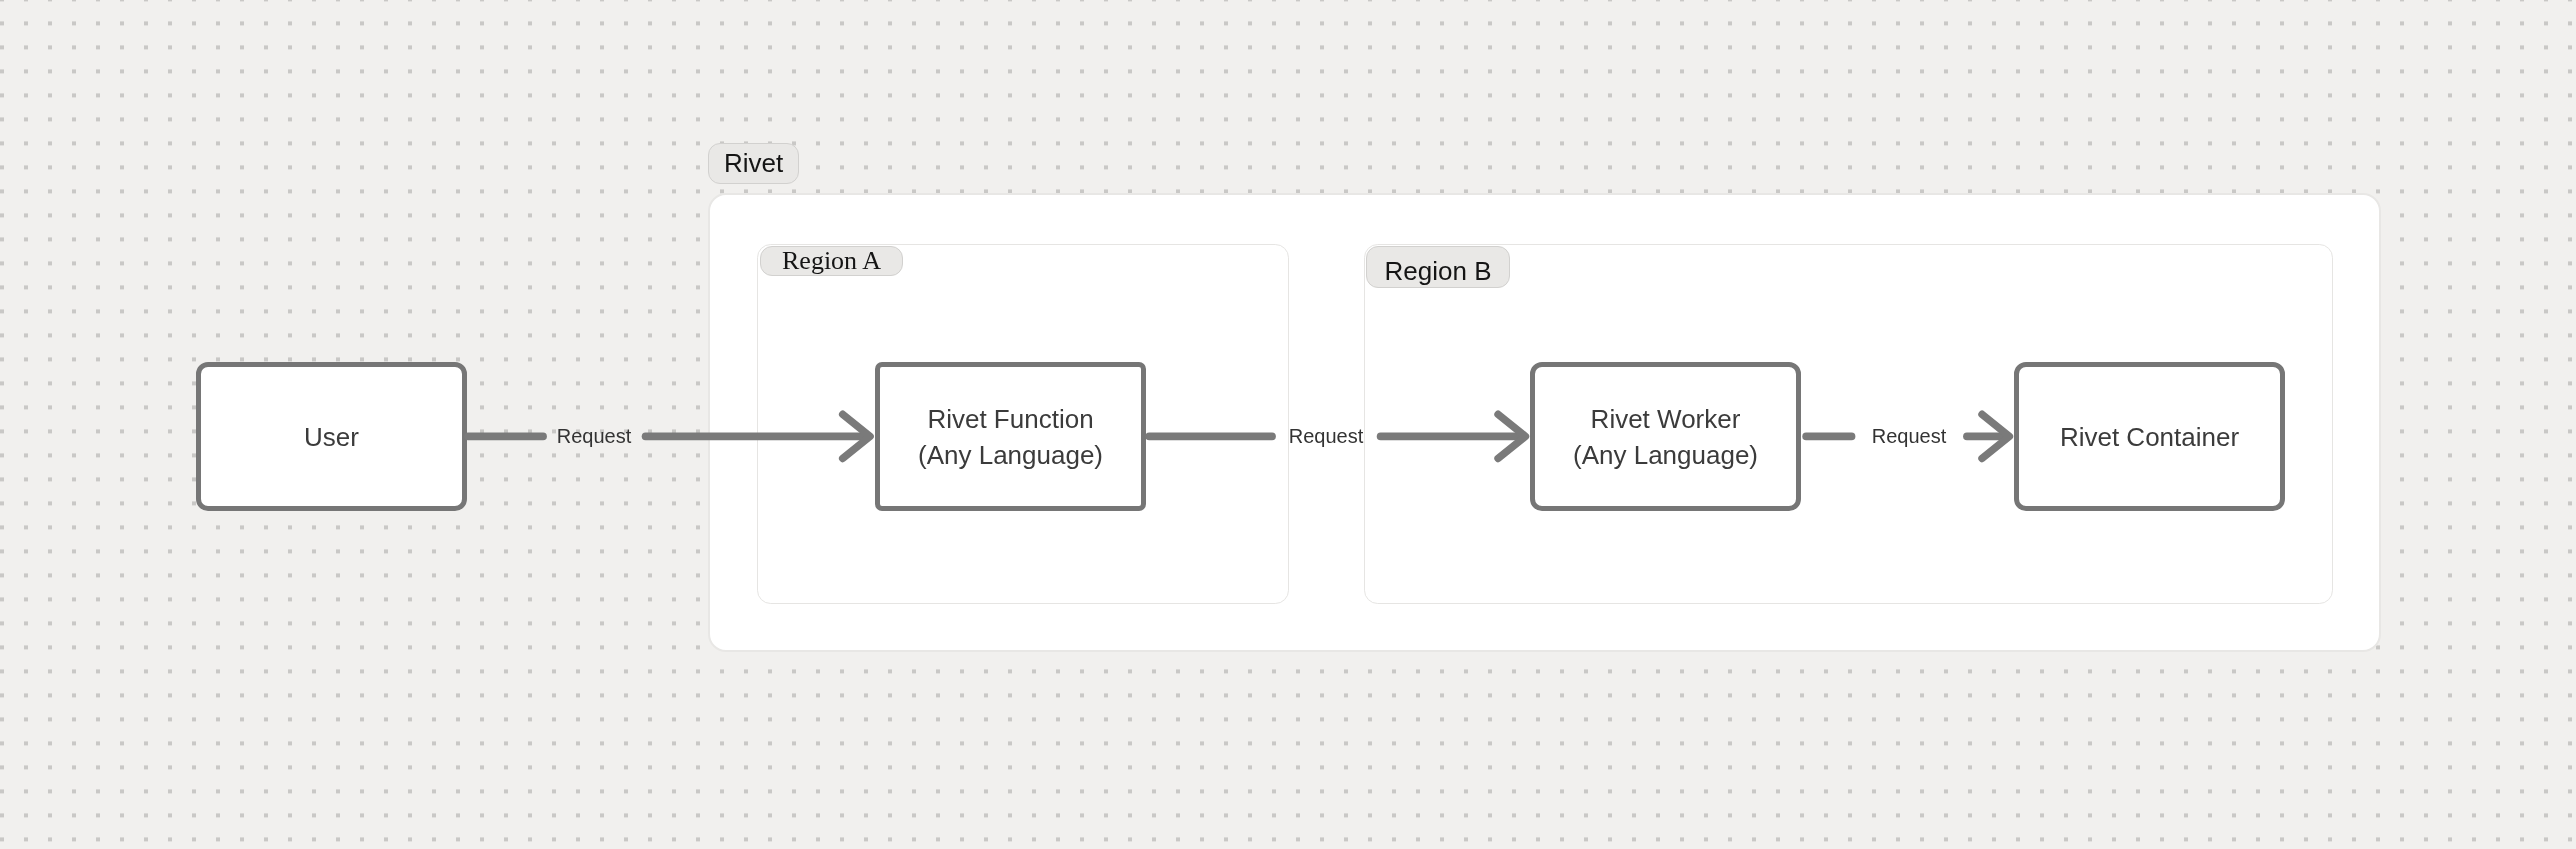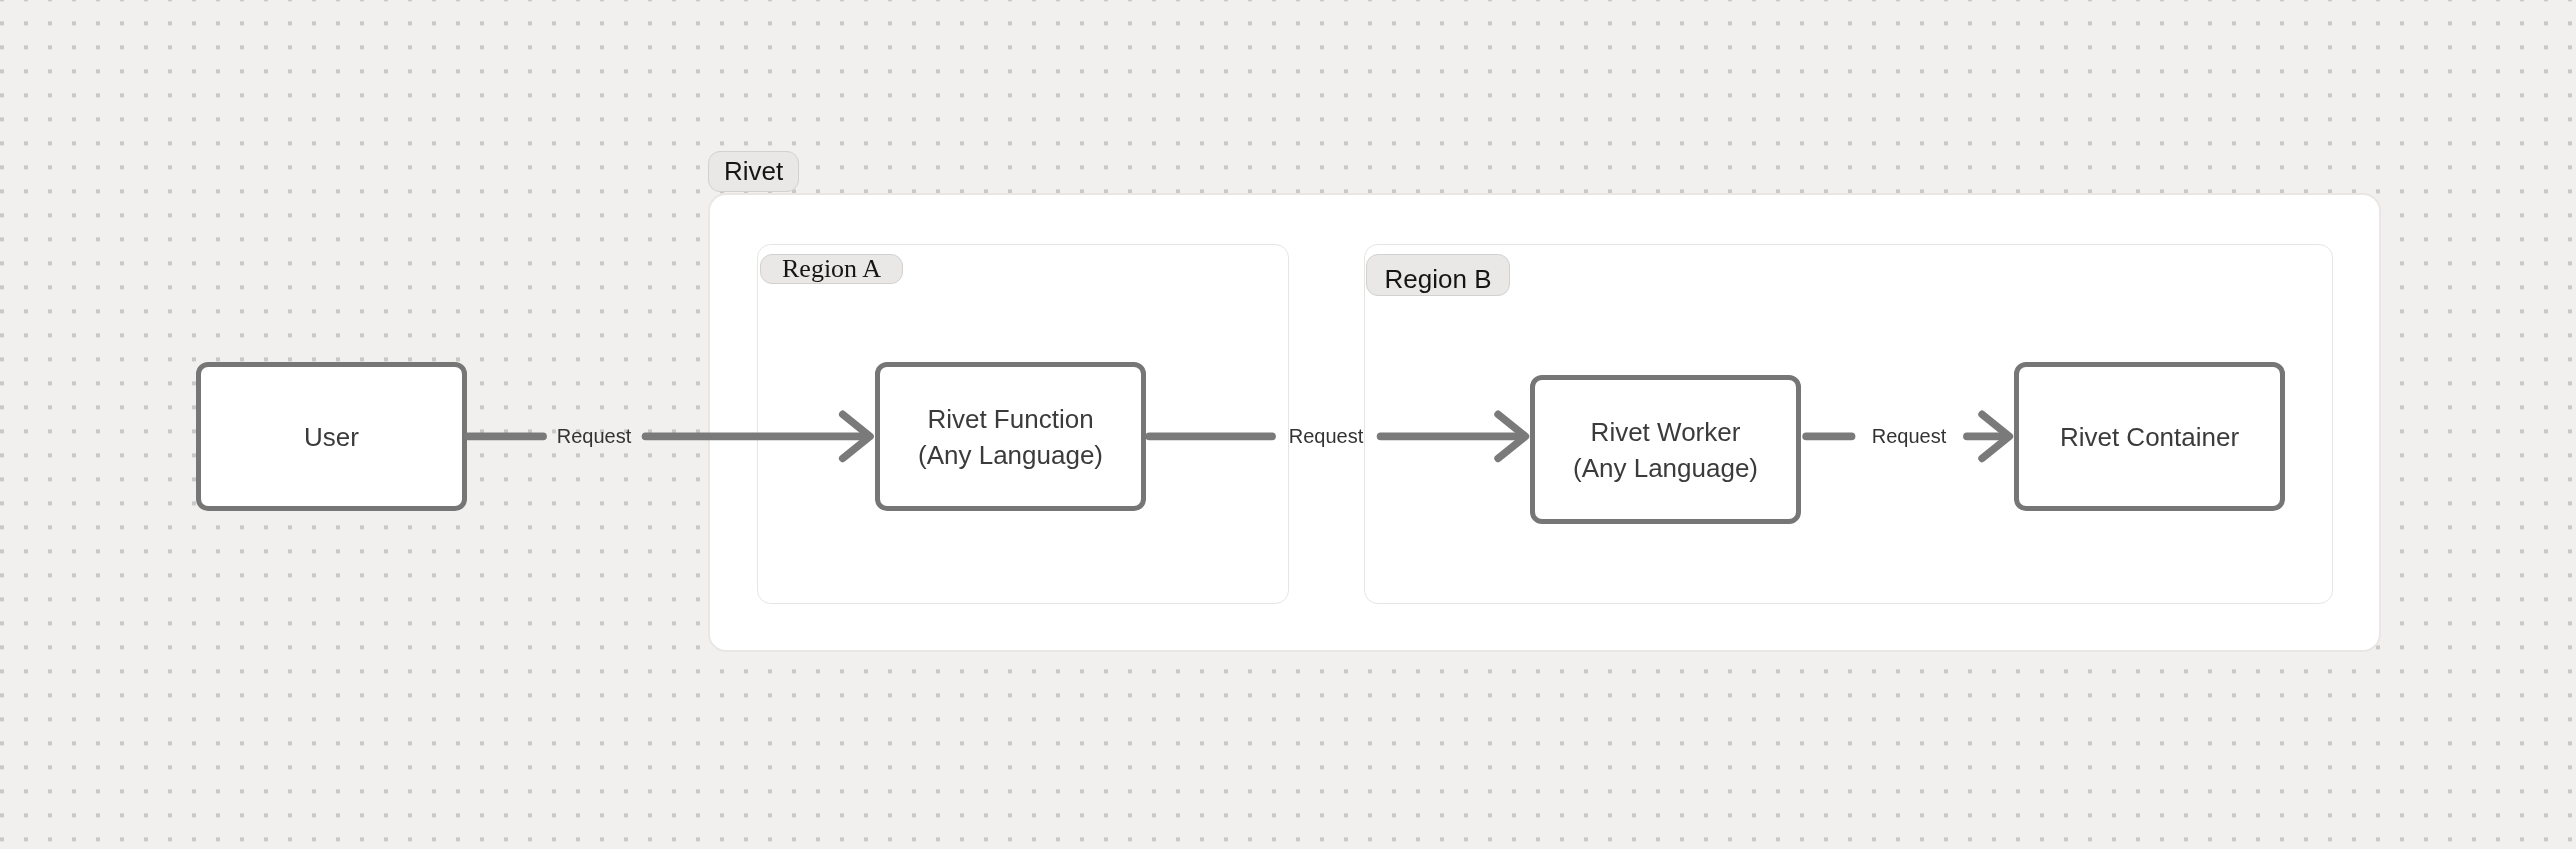--- a/index.html
+++ b/index.html
@@ -49,21 +49,20 @@
     border: 1.5px solid #d2d1cf;
     border-radius: 12px;
     box-sizing: border-box;
     display: flex;
     align-items: center;
     justify-content: center;
     font-size: 26px;
     color: #151515;
     z-index: 3;
     white-space: nowrap;
-    margin-top: 8px;
   }
   .pill-rivet    { left: 708px;  top: 143px; width: 91px; height: 41px; }
   .pill-region-a { left: 760px; top: 246px; width: 143px; height: 30px; font-family: Liberation Serif, serif; }
   .pill-region-b { left: 1366px; top: 246px; width: 144px; height: 42px; align-items: flex-end; }
 
   
   .node {
     top: 362px; height: 149px; width: 271px;
     background: #ffffff;
     border: 5.3px solid #767676;
@@ -73,22 +72,22 @@
     flex-direction: column;
     align-items: center;
     justify-content: center;
     text-align: center;
     font-size: 26px;
     line-height: 36px;
     color: #3b3b3b;
     z-index: 4;
   }
   .node-user      { left: 196px;  }
-  .node-function  { left: 875px; }
-  .node-worker    { left: 1530px; margin-top: 13px; }
+  .node-function  { left: 875px; border-radius: 7px; }
+  .node-worker    { left: 1530px; }
   .node-container { left: 2014px; }
 
   
   .edges-svg {
     left: 0; top: 0;
     width: 2576px; height: 850px;
     z-index: 5;
     pointer-events: none;
   }
   .edge-stroke {

